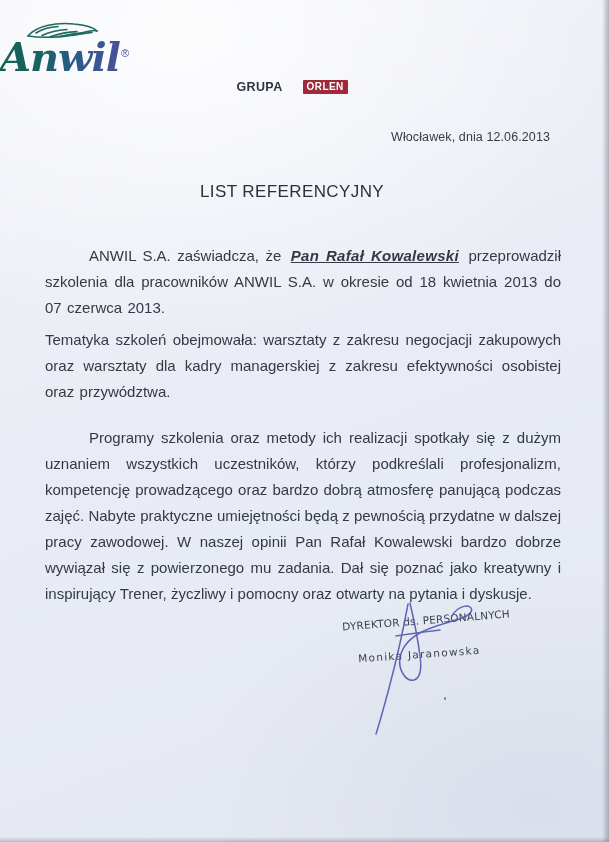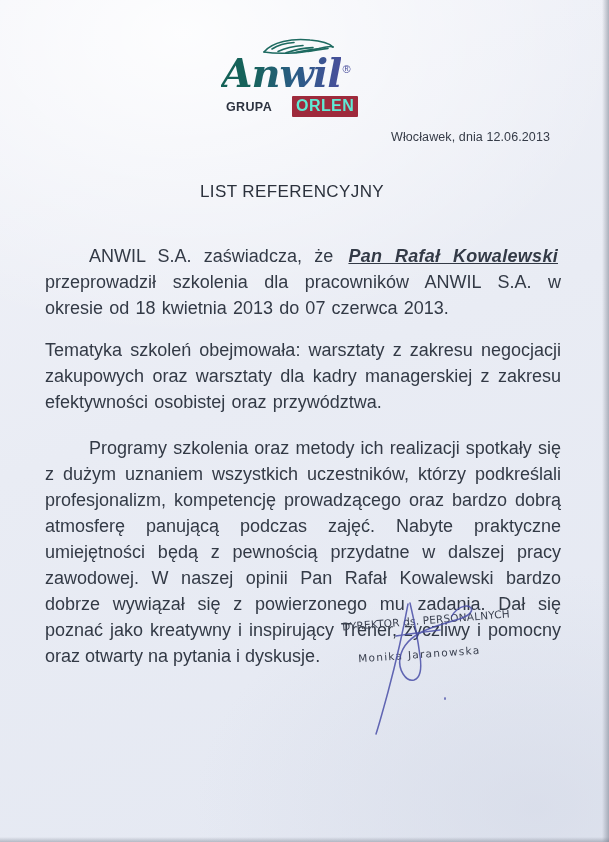--- a/index.html
+++ b/index.html
@@ -38,24 +38,24 @@
     left: 0; bottom: 0;
     width: 609px; height: 5px;
     background: linear-gradient(180deg, rgba(150,155,168,0.0), rgba(120,126,140,0.45));
     pointer-events: none;
   }
   .content { position: relative; }
 
   
   .logo-block {
     position: absolute;
-    top: 36px;
+    top: 20px;
     left: 0;
     width: 572px;
-    text-align: center;
+    text-align: left;
   }
   .logo-leaf {
     position: relative;
     height: 22px;
     margin-bottom: -6px;
   }
   .logo-leaf svg { display: inline-block; margin-left: 22px; }
   .logo-word {
     font-family: "DejaVu Serif", serif;
     font-style: italic;
@@ -85,23 +85,23 @@
     letter-spacing: 0.4px;
     color: #2d3340;
     display: flex;
     justify-content: center;
     align-items: center;
     gap: 20px;
     padding-left: 12px;
   }
   .orlen-badge {
     background: #9e2a3c;
-    color: #5eead4;
-    font-weight: 700;
-    font-size: 16px;
+    color: #ffffff;
+    font-weight: 700;
+    font-size: 10px;
     letter-spacing: 0.4px;
     padding: 1px 4px 2px 4px;
     border-radius: 1px;
   }
 
   
   .date-line {
     position: absolute;
     top: 130px;
     right: 59px;
@@ -122,28 +122,28 @@
   }
 
   
   .body-block {
     position: absolute;
     top: 243px;
     left: 45px;
     width: 516px;
   }
   .para {
-    font-size: 18px;
+    font-size: 15px;
     line-height: 26px;
     color: #333a46;
     text-align: justify;
     margin: 0;
   }
   .para.indent { text-indent: 44px; }
-  .para.p2 { margin-top: 16px; }
+  .para.p2 { margin-top: 6px; }
   .para.p3 { margin-top: 20px; }
   .para.loose { word-spacing: 1.2px; }
   .name-highlight {
     font-weight: 700;
     font-style: italic;
     text-decoration: underline;
     letter-spacing: 0.3px;
     padding: 0 3px;
   }
 

